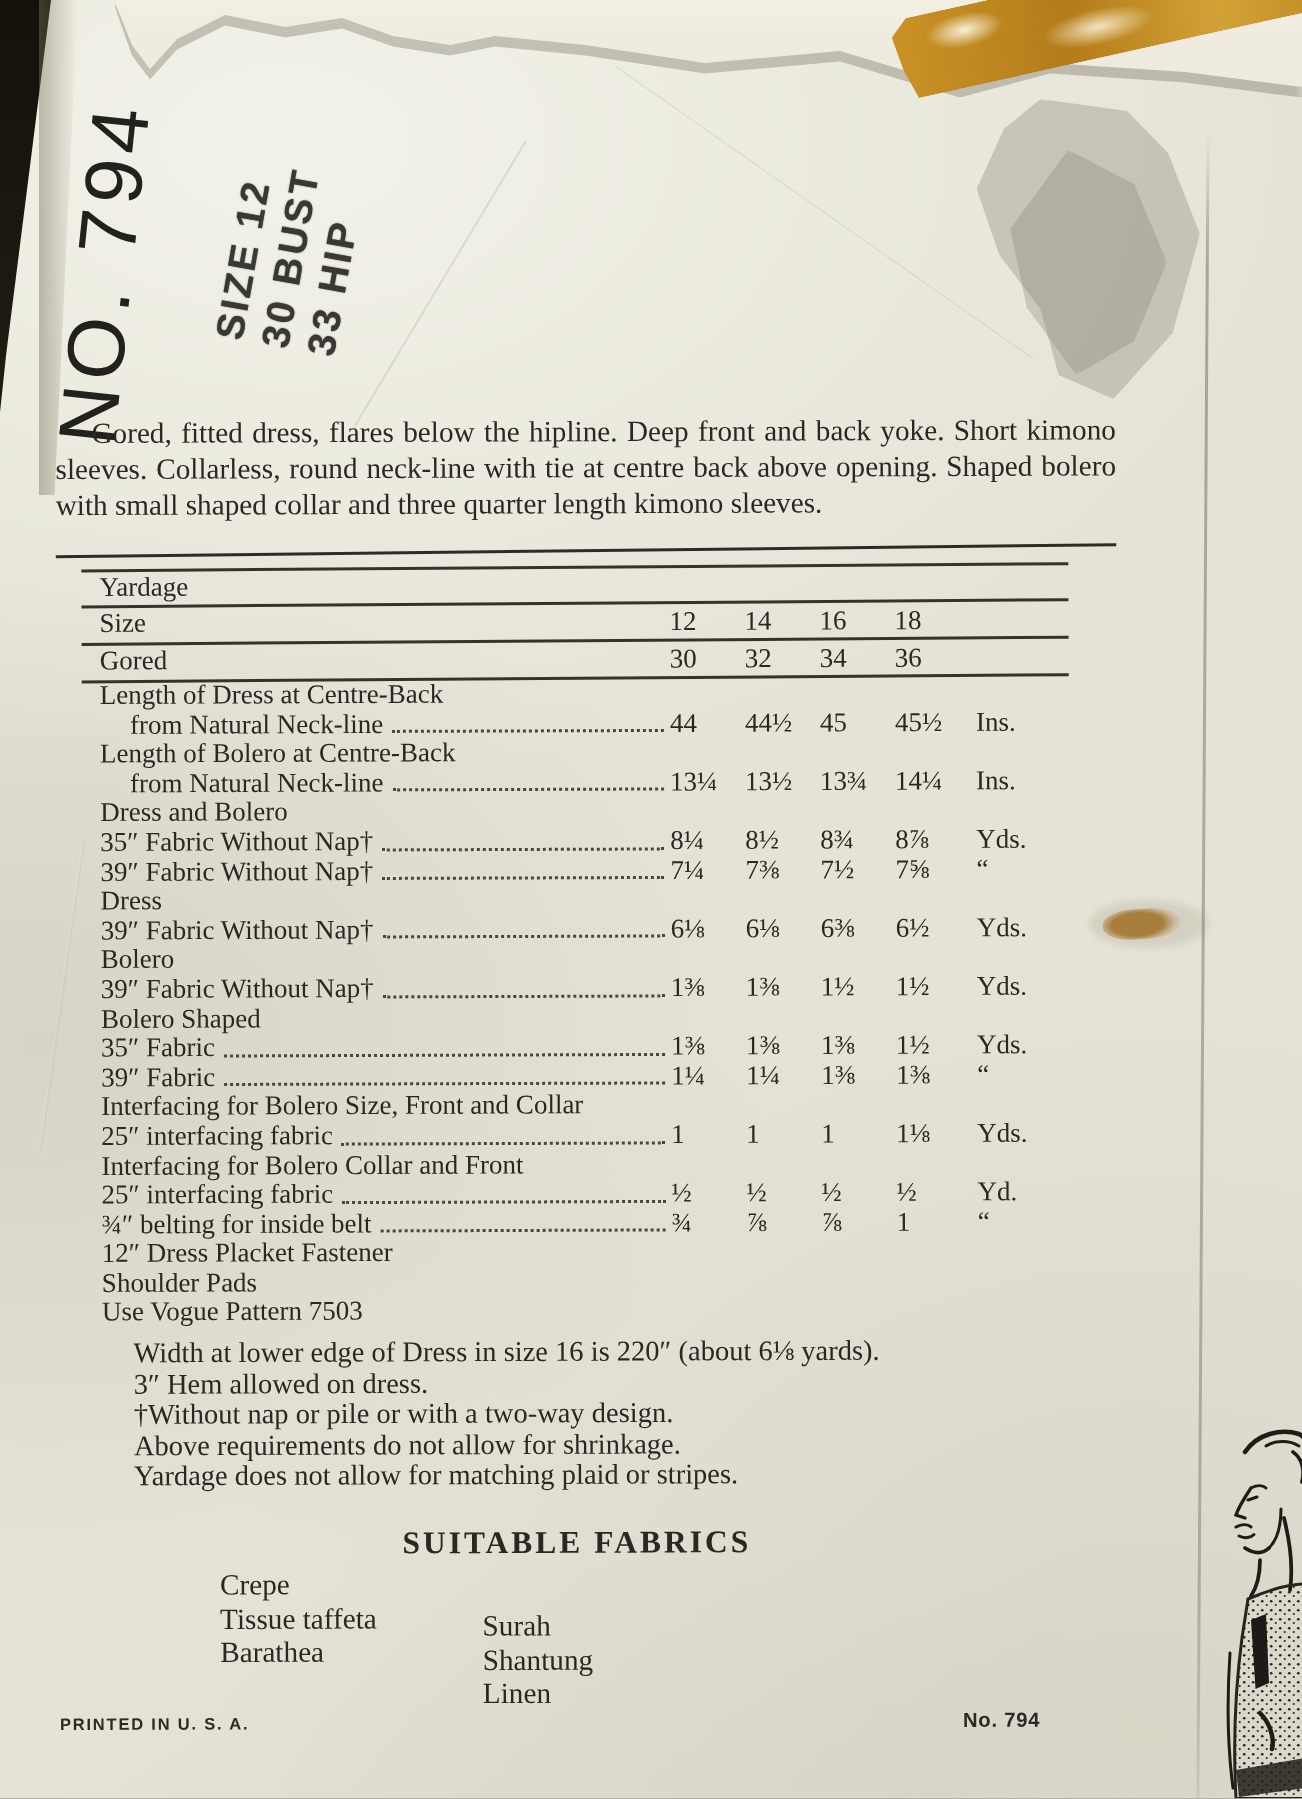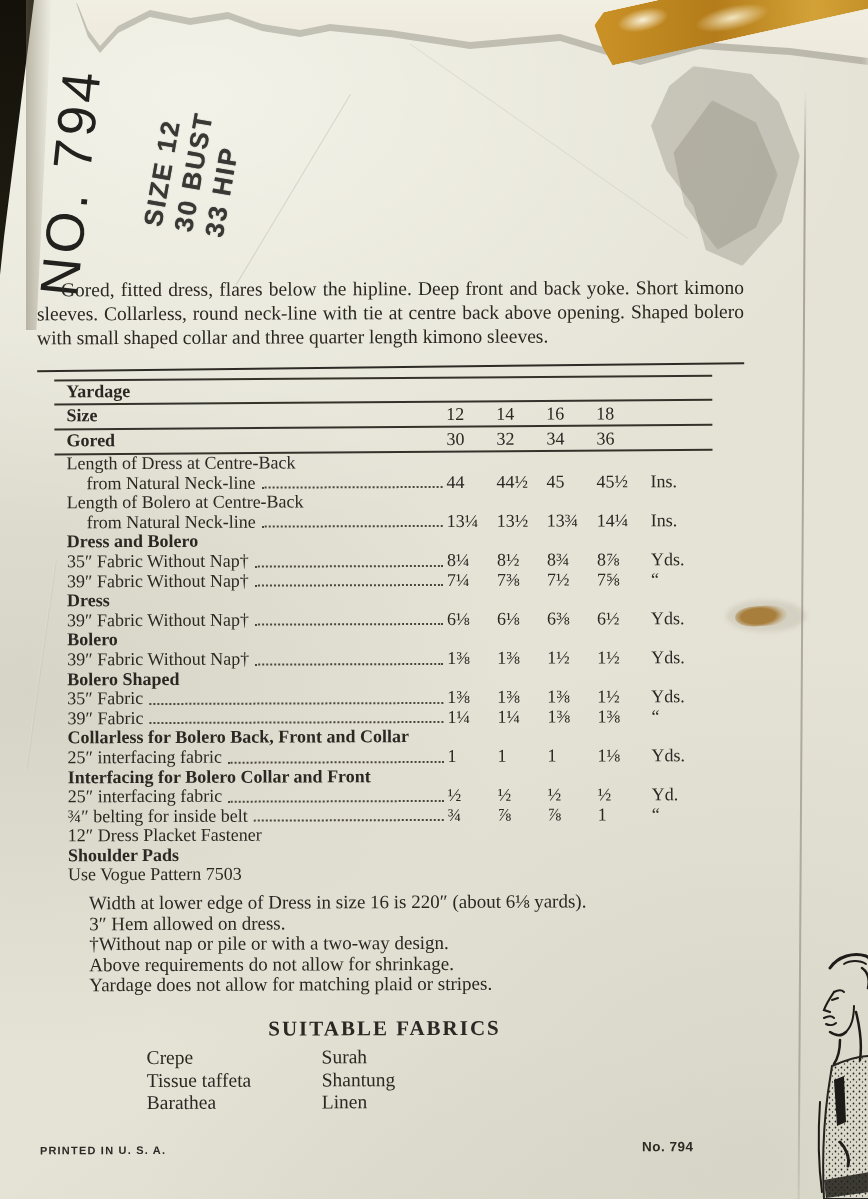--- a/index.html
+++ b/index.html
@@ -66,33 +66,33 @@
   
   .print{position:absolute;left:0;top:0;width:868px;height:1199px;transform:rotate(-.2deg);}
   .desc{position:absolute;left:38px;top:277px;width:707px;font-size:19.5px;line-height:24px;
     text-align:justify;text-indent:24px;color:#2b2823;}
   .desc-rule{position:absolute;left:38px;top:366px;width:707px;height:2px;background:#2e2b26;transform:rotate(-.45deg);}
   .table{position:absolute;left:55px;top:377px;width:658px;}
   .rule{height:0;border-top:2px solid #35322b;transform:rotate(-.22deg);}
   .trow{display:flex;align-items:baseline;height:19.6px;line-height:19.6px;font-size:18px;white-space:nowrap;}
   .trow.title{height:22px;line-height:22px;}
   .trow.hdr{height:23px;line-height:23px;}
-  .tsection,.bold{font-weight:bold;}
+  .tsection,.bold{font-weight:normal;}
   .tlabel{padding-left:12px;}
   .trow.indent .tlabel{padding-left:32px;}
   .leader{flex:1;align-self:flex-end;margin:0 4px 4px 6px;border-bottom:2px dotted #4a463c;}
   .leader.blank{border-bottom:none;}
   .tval{width:50px;flex:none;}
   .tunit{width:62px;flex:none;padding-left:4px;}
   .notes{position:absolute;left:88px;top:892px;font-size:19px;line-height:20.6px;white-space:nowrap;}
   .fabrics-title{position:absolute;left:38px;top:1016px;width:690px;text-align:center;
     font-size:21px;font-weight:bold;letter-spacing:2px;}
   .fabrics{position:absolute;left:145px;top:1046px;display:flex;font-size:19.5px;line-height:22.5px;}
   .fcol{width:175px;}
-  .fcol:nth-child(2){width:150px;}
+  .fcol:nth-child(2){width:150px;margin-top:28px;}
   .footer-left{position:absolute;left:38px;top:1141px;
     font-family:"Liberation Sans","DejaVu Sans",sans-serif;font-weight:700;
     font-size:11px;line-height:16.5px;letter-spacing:1.2px;color:#2c2a26;}
   .footer-no{position:absolute;left:640px;top:1140px;
     font-family:"Liberation Sans","DejaVu Sans",sans-serif;font-weight:700;
     font-size:13.5px;letter-spacing:.5px;color:#2c2a26;}
   .sketch{position:absolute;left:810px;top:952px;}
 </style>
 </head>
 <body>
@@ -235,21 +235,21 @@
           <div class="trow">
             <span class="tlabel">39″ Fabric</span>
             <span class="leader"></span>
             <span class="tval">1¼</span>
             <span class="tval">1¼</span>
             <span class="tval">1⅜</span>
             <span class="tval">1⅜</span>
             <span class="tunit">“</span>
           </div>
           <div class="trow">
-            <span class="tlabel tsection">Collarless for Bolero Back, Front and Collar</span>
+            <span class="tlabel tsection">Interfacing for Bolero Size, Front and Collar</span>
           </div>
           <div class="trow">
             <span class="tlabel">25″ interfacing fabric</span>
             <span class="leader"></span>
             <span class="tval">1</span>
             <span class="tval">1</span>
             <span class="tval">1</span>
             <span class="tval">1⅛</span>
             <span class="tunit">Yds.</span>
           </div>

